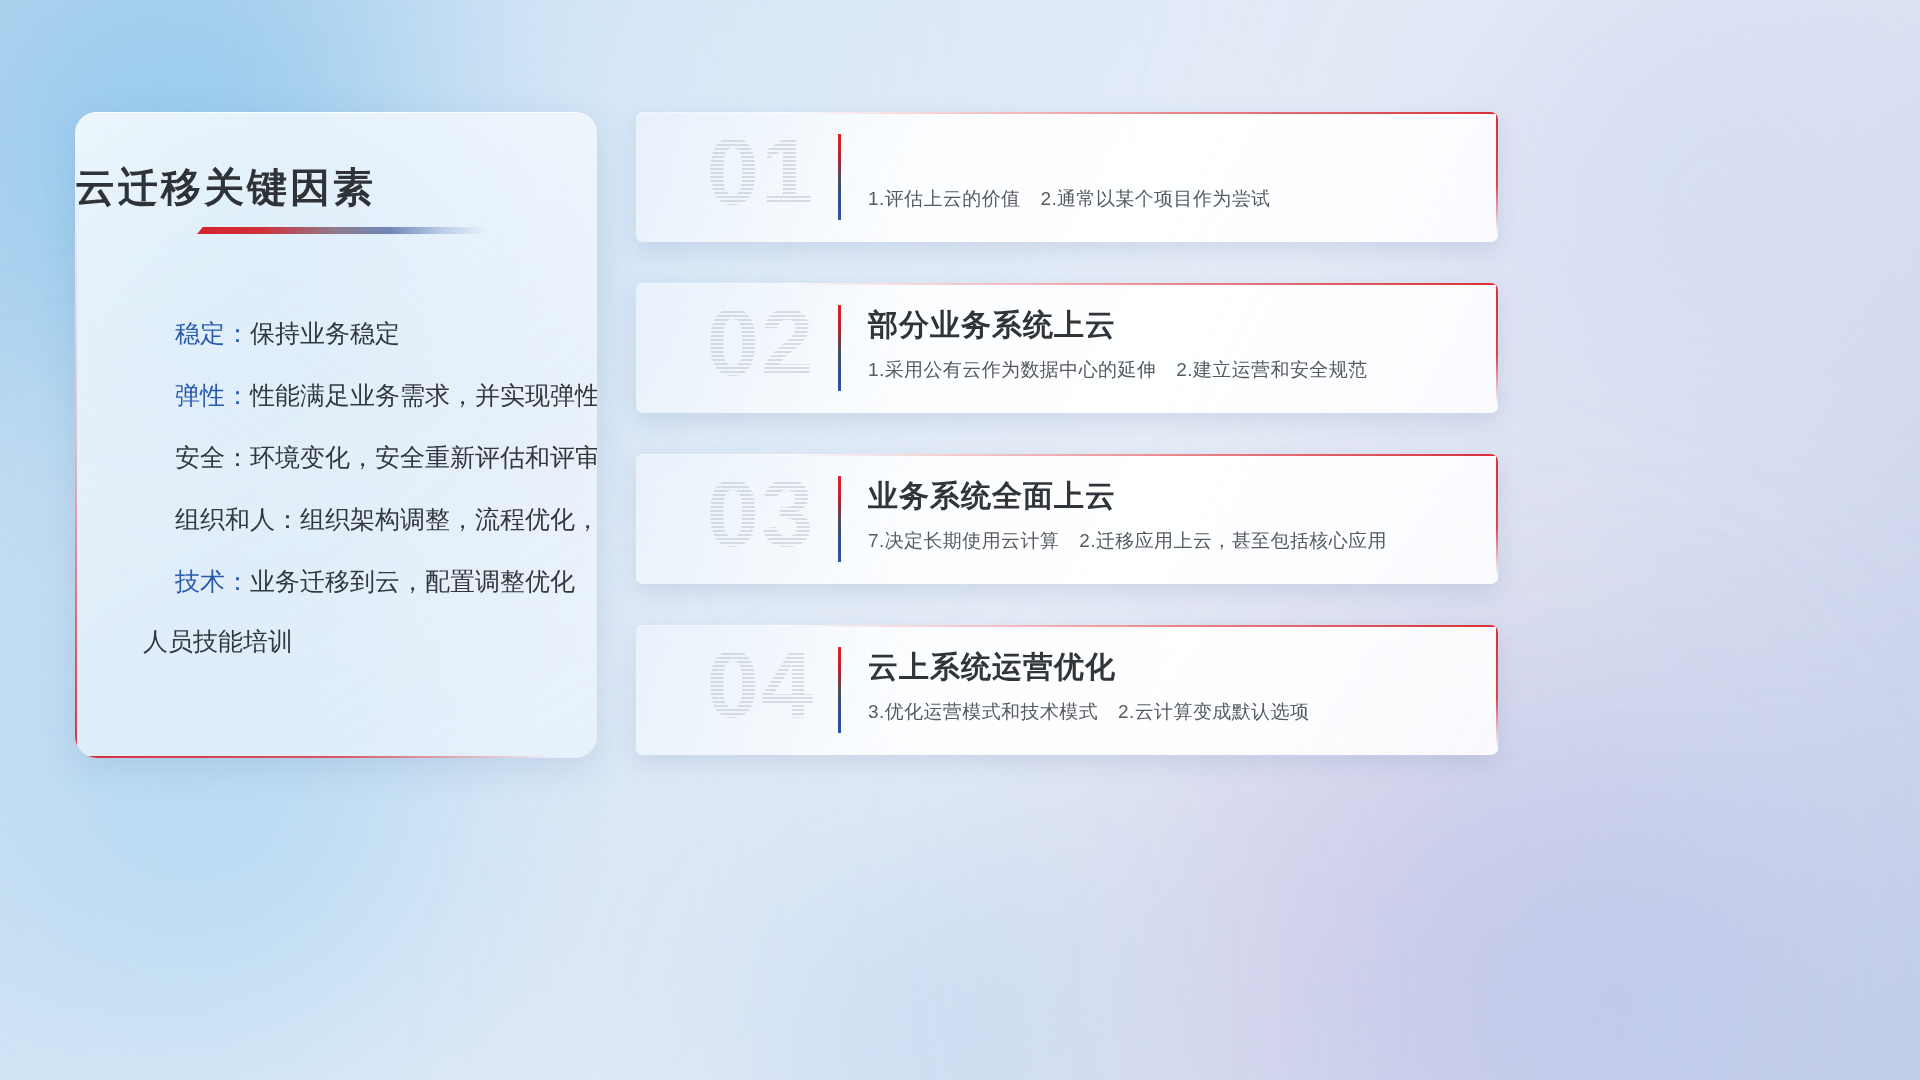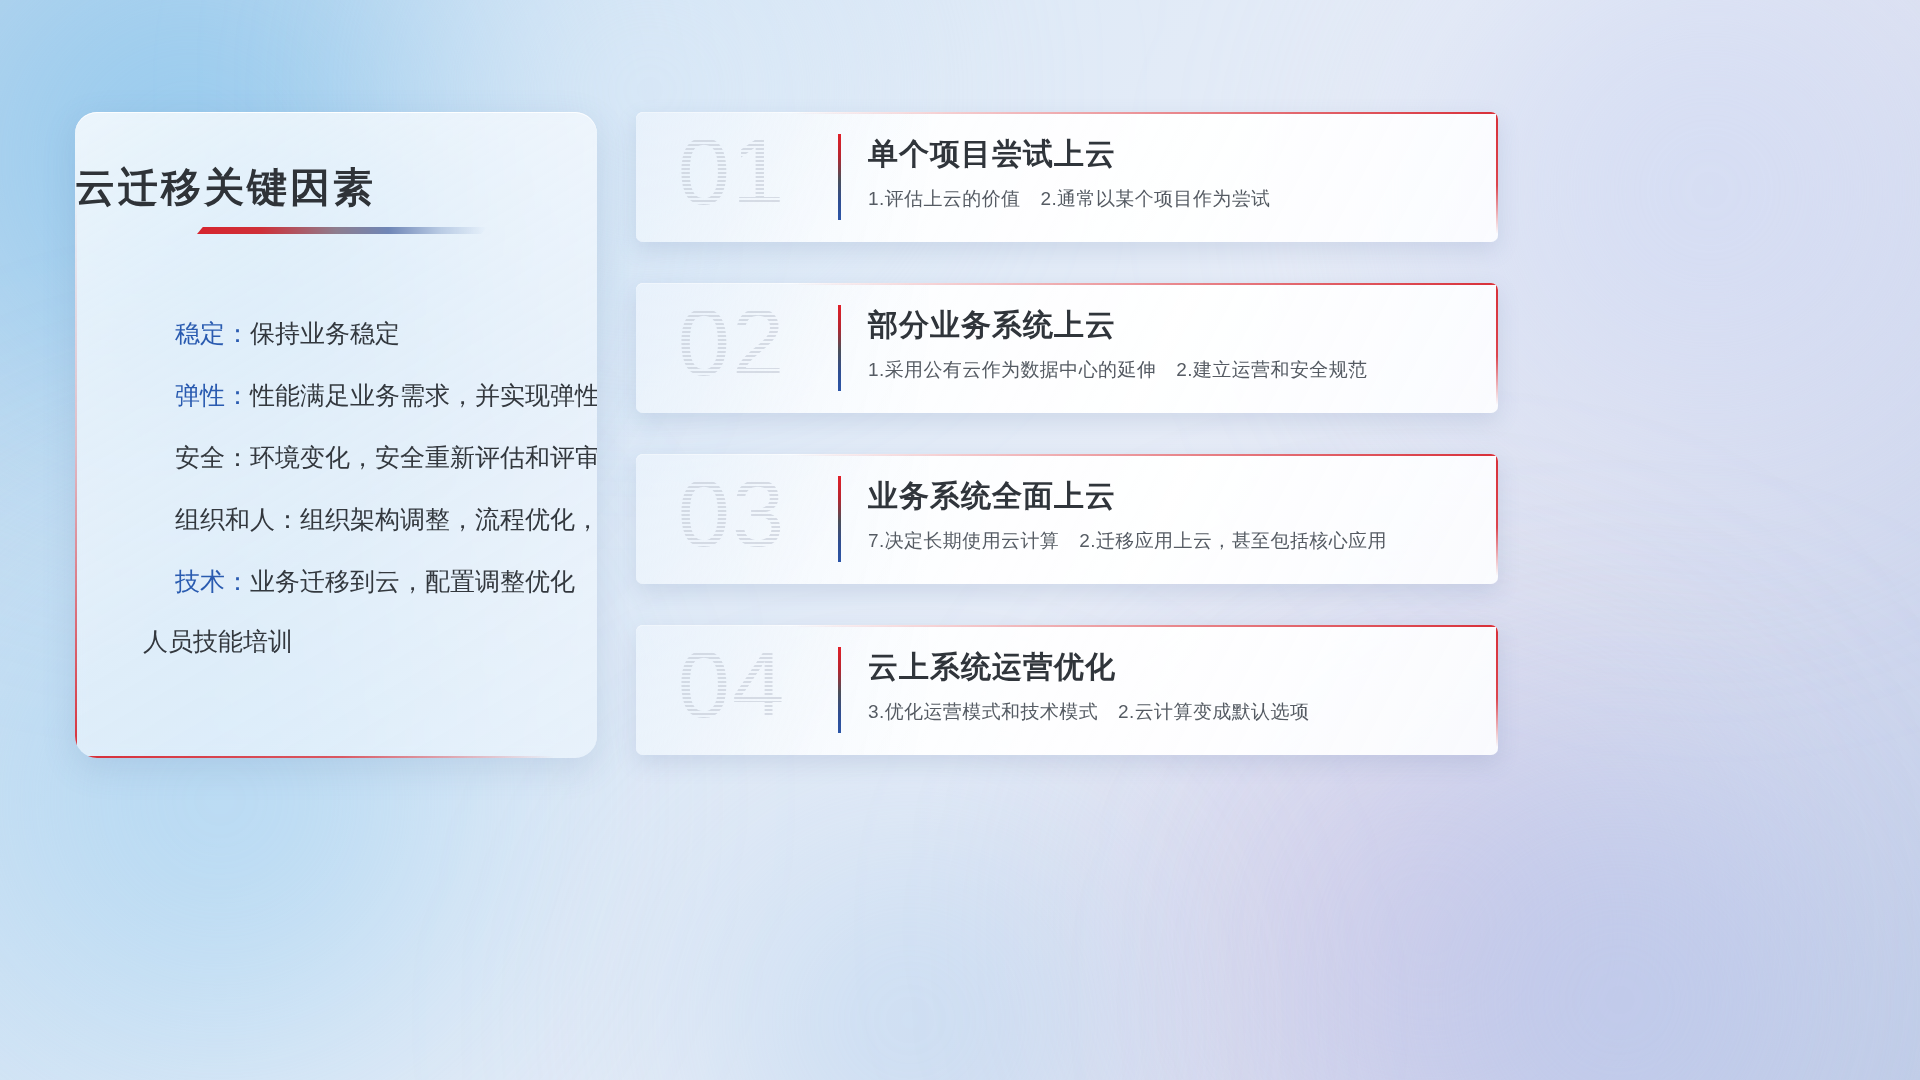--- a/index.html
+++ b/index.html
@@ -109,23 +109,23 @@
     position:absolute; left:2%; right:24%; top:0; height:1px;
     background:linear-gradient(to right,rgba(255,255,255,0) 0%,rgba(255,255,255,0.95) 60%,rgba(255,255,255,0) 100%);
   }
   .card .sheen {
     position:absolute; left:0; top:0; bottom:0; width:34%;
     background:linear-gradient(100deg,rgba(226,238,250,0.55) 0%,rgba(255,255,255,0) 100%);
     pointer-events:none;
   }
 
   .ghost-num {
-    position:absolute; left:16px; top:-4px;
+    position:absolute; left:45px; top:-4px;
     width:160px; height:128px;
-    font-size:94px; font-weight:normal; letter-spacing:2px;
+    font-size:94px; font-weight:bold; letter-spacing:2px;
     color:#c3cad6;
     display:flex; align-items:center; justify-content:center;
     -webkit-mask-image:repeating-linear-gradient(to bottom,
         #000 0px,#000 2px,transparent 2px,transparent 4px);
     mask-image:repeating-linear-gradient(to bottom,
         #000 0px,#000 2px,transparent 2px,transparent 4px);
     opacity:0.62;
     user-select:none;
     text-align:right;
   }
@@ -187,21 +187,20 @@
   </div>
 </section>
 
 <article class="card" style="top:112px">
   <div class="sheen"></div>
   <div class="edge-hl"></div>
   <div class="edge-t"></div>
   <div class="edge-r"></div>
   <div class="ghost-num">01</div>
   <div class="divider"></div>
-  <h2 class="card-title">单个项目尝试上云</h2>
   <p class="card-desc">
     <span>1.评估上云的价值</span><span class="gap"></span><span>2.通常以某个项目作为尝试</span>
   </p>
 </article>
 
 <article class="card" style="top:283px">
   <div class="sheen"></div>
   <div class="edge-hl"></div>
   <div class="edge-t"></div>
   <div class="edge-r"></div>

